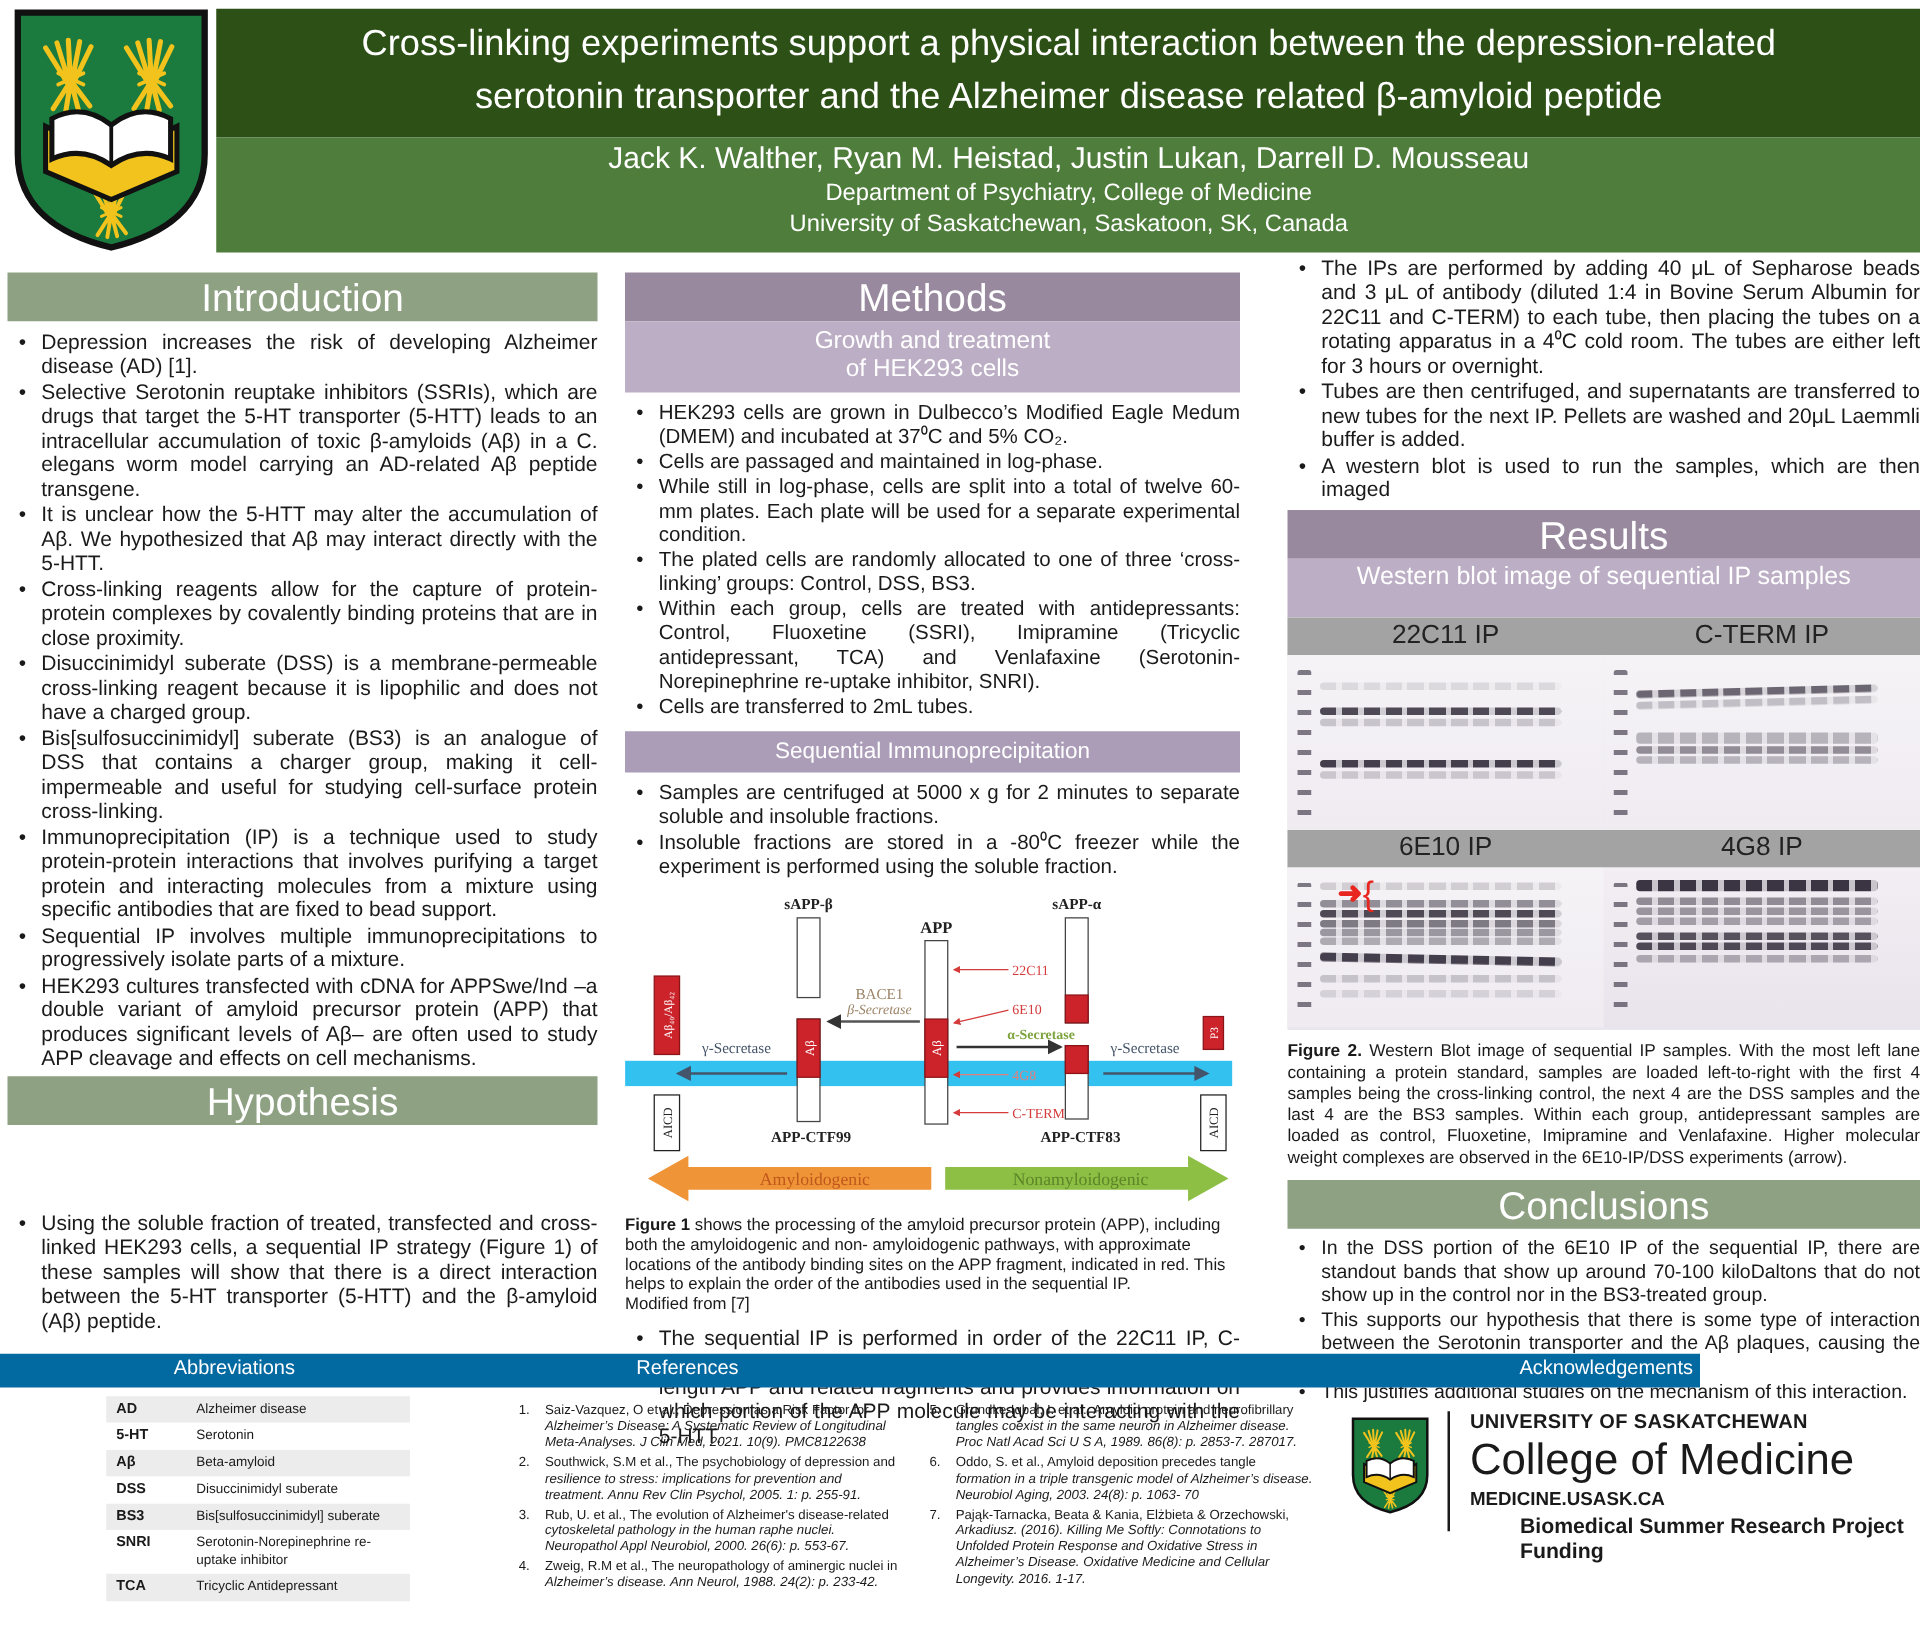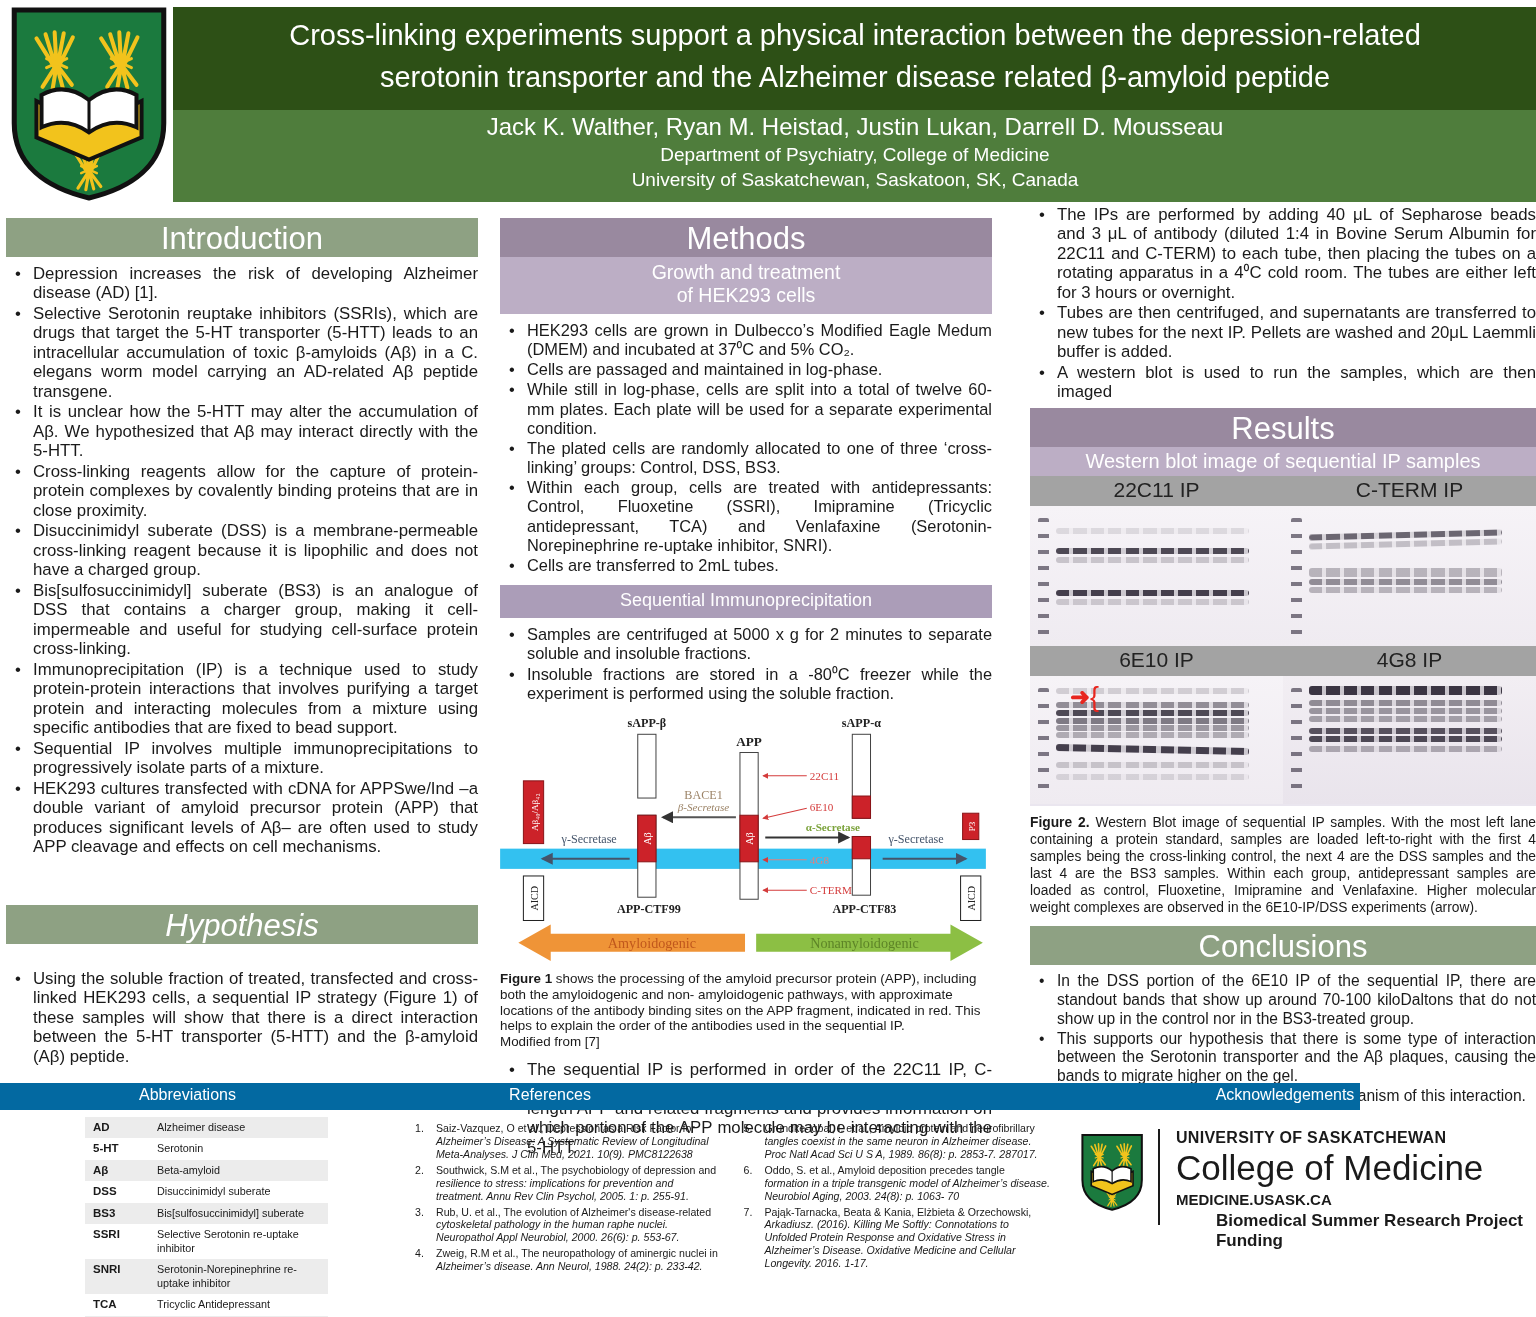--- a/index.html
+++ b/index.html
@@ -29,30 +29,30 @@
   .col-right { position:absolute; left:1030px; top:205px; width:506px; }
   ul.blt { list-style:none; margin-top:7px; }
   ul.blt li { position:relative; padding-left:27px; text-align:justify; margin-bottom:1px; }
   ul.blt li::before { content:"•"; position:absolute; left:9px; }
   .t17 { font-size:16.8px; line-height:1.16; }
   .t16 { font-size:16.4px; line-height:1.17; }
   .t15 { font-size:15.6px; line-height:1.2; }
   .caption { font-size:13.4px; line-height:1.18; margin-top:4px; }
   .b { font-weight:bold; }
   
-  .hyp-bar { position:absolute; left:6px; top:905px; width:472px;font-style:italic; }
+  .hyp-bar { position:absolute; left:6px; top:861px; width:472px; }
   .hyp-text { position:absolute; left:6px; top:962px; width:472px; }
   
   .sub-two { font-size:19.5px; line-height:1.2; padding:4px 0 6px 0; }
   .seq-bar { font-size:18px; padding:5px 0 7px 0; margin-top:10px; }
   
   .fig1 { margin-top:6px; }
   .f-serif { font-family:"Liberation Serif", serif; }
   
-  .results-sub { font-size:20px; padding:3px 0 3px 0; }
+  .results-sub { font-size:20px; padding:3px 0 21px 0; }
   .blot-panel { background:#eae6ef; padding-bottom:2px; }
   .blot-label-row { display:flex; background:#a3a3a3; }
   .blot-label-row span { flex:1; text-align:center; font-size:21px; color:#222; padding:2px 0 4px 0; }
   .blot-row { display:flex; }
   .blot { position:relative; height:140px; flex:1; background:linear-gradient(#f6f3f7,#efebf1); overflow:hidden; }
   .blot.short { height:128px; }
   .blot.dark { background:linear-gradient(#f2eef3,#e9e4ec); }
   .ladder { position:absolute; left:8px; top:12px; bottom:10px; width:11px;
             background:repeating-linear-gradient(180deg, rgba(45,38,56,.6) 0 4px, transparent 4px 16px); border-radius:2px; }
   .band { position:absolute; left:26px; right:34px; height:6px; border-radius:3px;
@@ -349,24 +349,20 @@
     </div>
   <div class="abbr-row">
       <span class="abbr-key">DSS</span>
       <span class="abbr-val">Disuccinimidyl suberate</span>
     </div>
   <div class="abbr-row">
       <span class="abbr-key">BS3</span>
       <span class="abbr-val">Bis[sulfosuccinimidyl] suberate</span>
     </div>
   <div class="abbr-row">
-      <span class="abbr-key">SSRI</span>
-      <span class="abbr-val">Selective Serotonin re-uptake inhibitor</span>
-    </div>
-  <div class="abbr-row">
       <span class="abbr-key">SNRI</span>
       <span class="abbr-val">Serotonin-Norepinephrine re-uptake inhibitor</span>
     </div>
   <div class="abbr-row">
       <span class="abbr-key">TCA</span>
       <span class="abbr-val">Tricyclic Antidepressant</span>
     </div>
   <div class="abbr-row"></div>
 </div>
 

